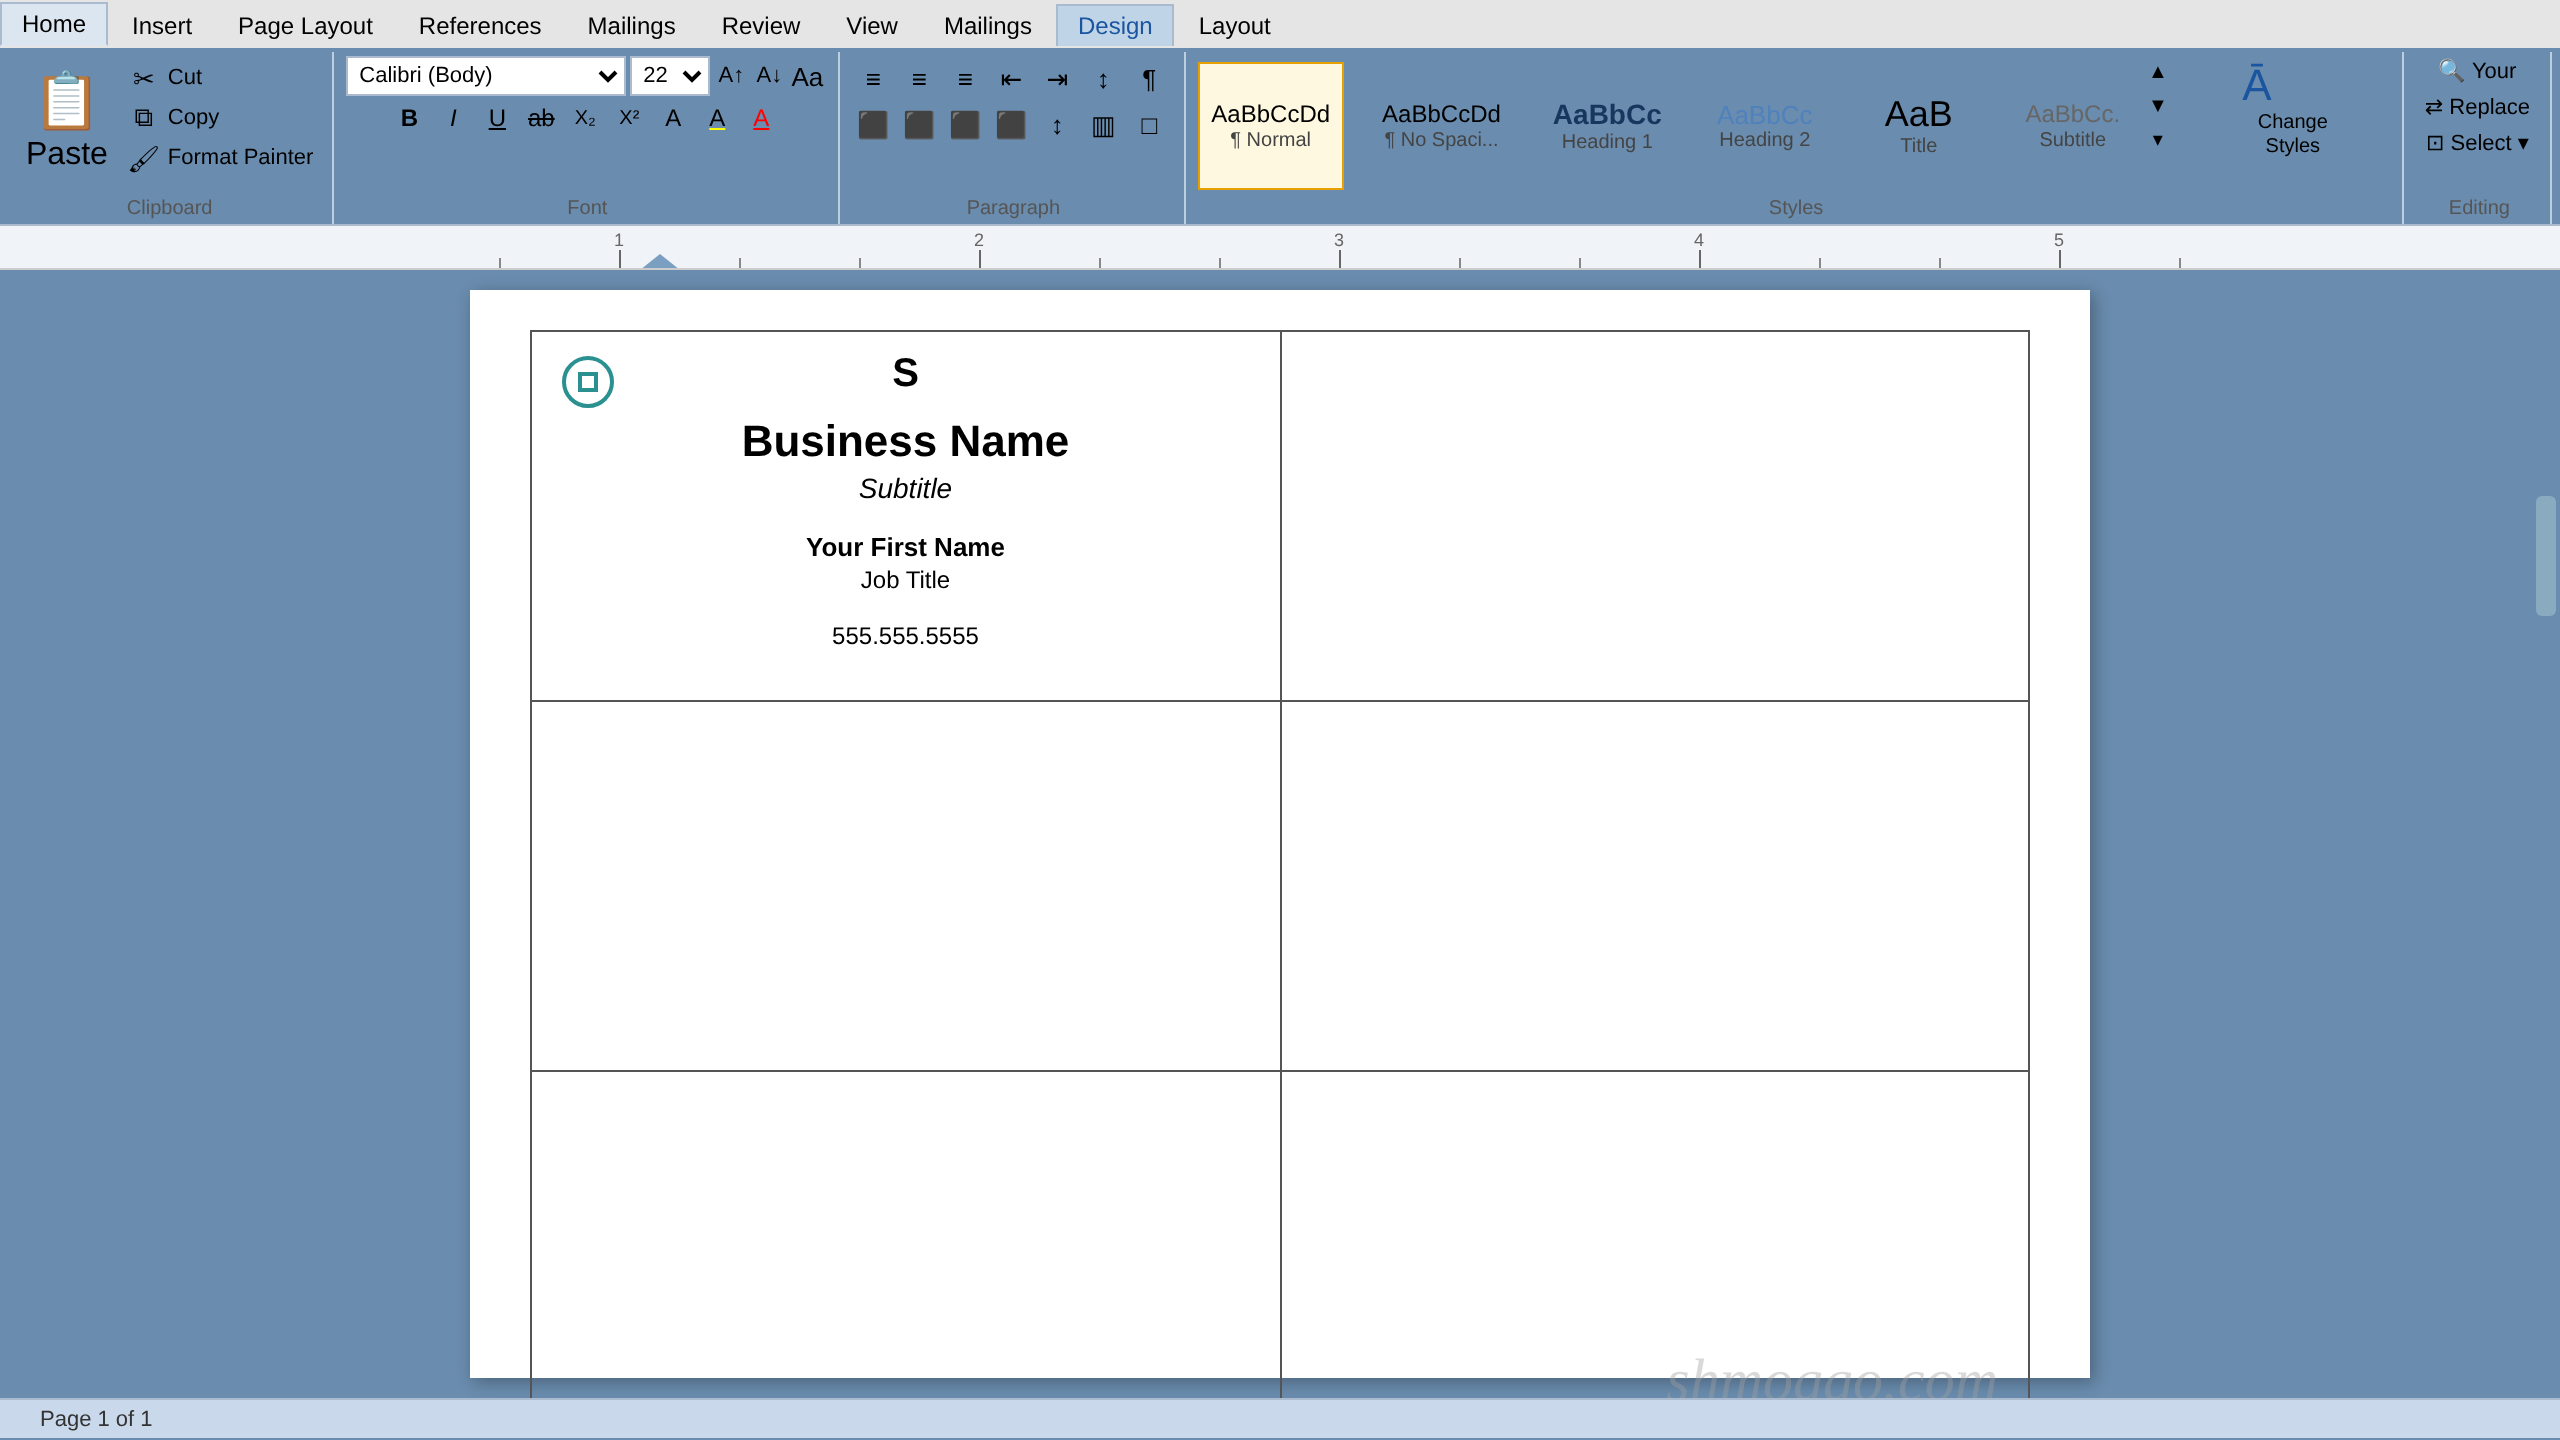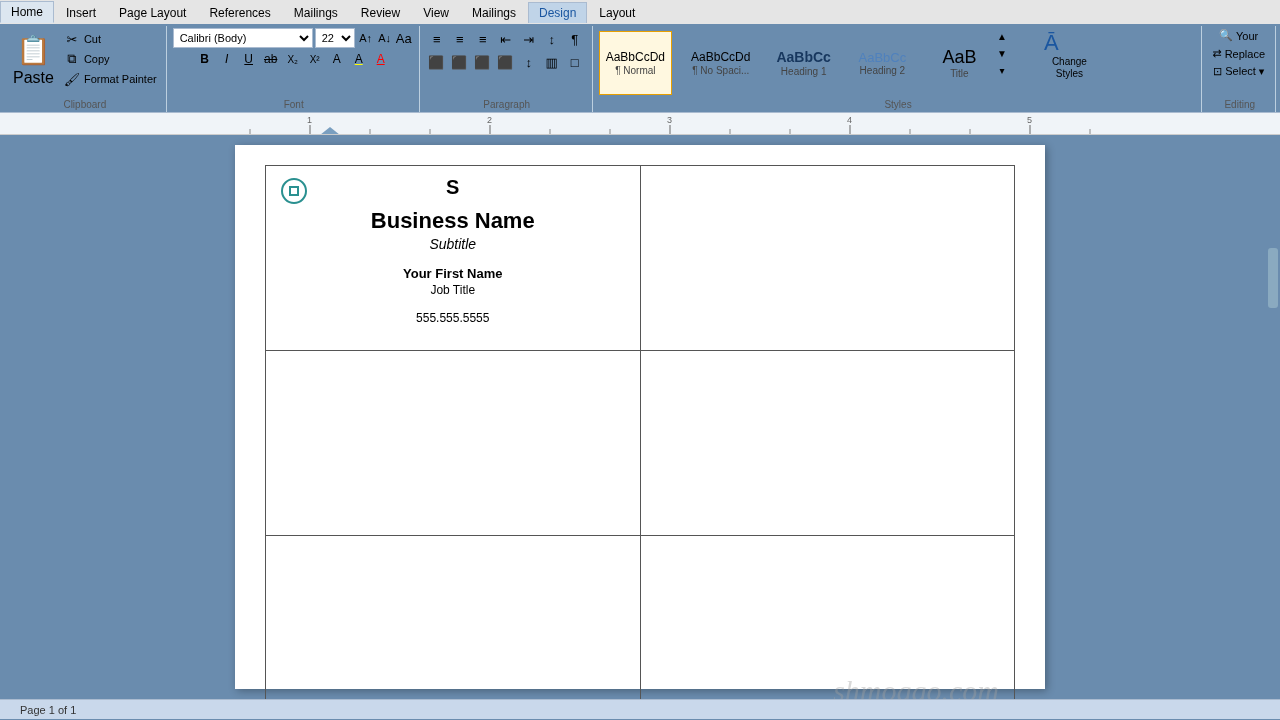--- a/index.html
+++ b/index.html
@@ -190,20 +190,24 @@
             <div class="style-preview" style="font-size:14px;color:#17375e;font-weight:bold;">AaBbCc</div>
             <div class="style-label">Heading 1</div>
           </div>
           <div class="style-item">
             <div class="style-preview" style="font-size:13px;color:#4f81bd;">AaBbCc</div>
             <div class="style-label">Heading 2</div>
           </div>
           <div class="style-item">
             <div class="style-preview" style="font-size:18px;">AaB</div>
             <div class="style-label">Title</div>
+          </div>
+          <div class="style-item">
+            <div class="style-preview" style="font-size:12px;color:#666;">AaBbCc.</div>
+            <div class="style-label">Subtitle</div>
           </div>
         </div>
         <div class="styles-scroll">
           <div class="styles-scroll-btn">▲</div>
           <div class="styles-scroll-btn">▼</div>
           <div class="styles-scroll-btn">▾</div>
         </div>
         <div class="change-styles-btn">
           <div class="change-styles-icon">Ā</div>
           <div style="font-size:10px;text-align:center;line-height:1.2;margin-left:36px;">Change<br>Styles</div>

